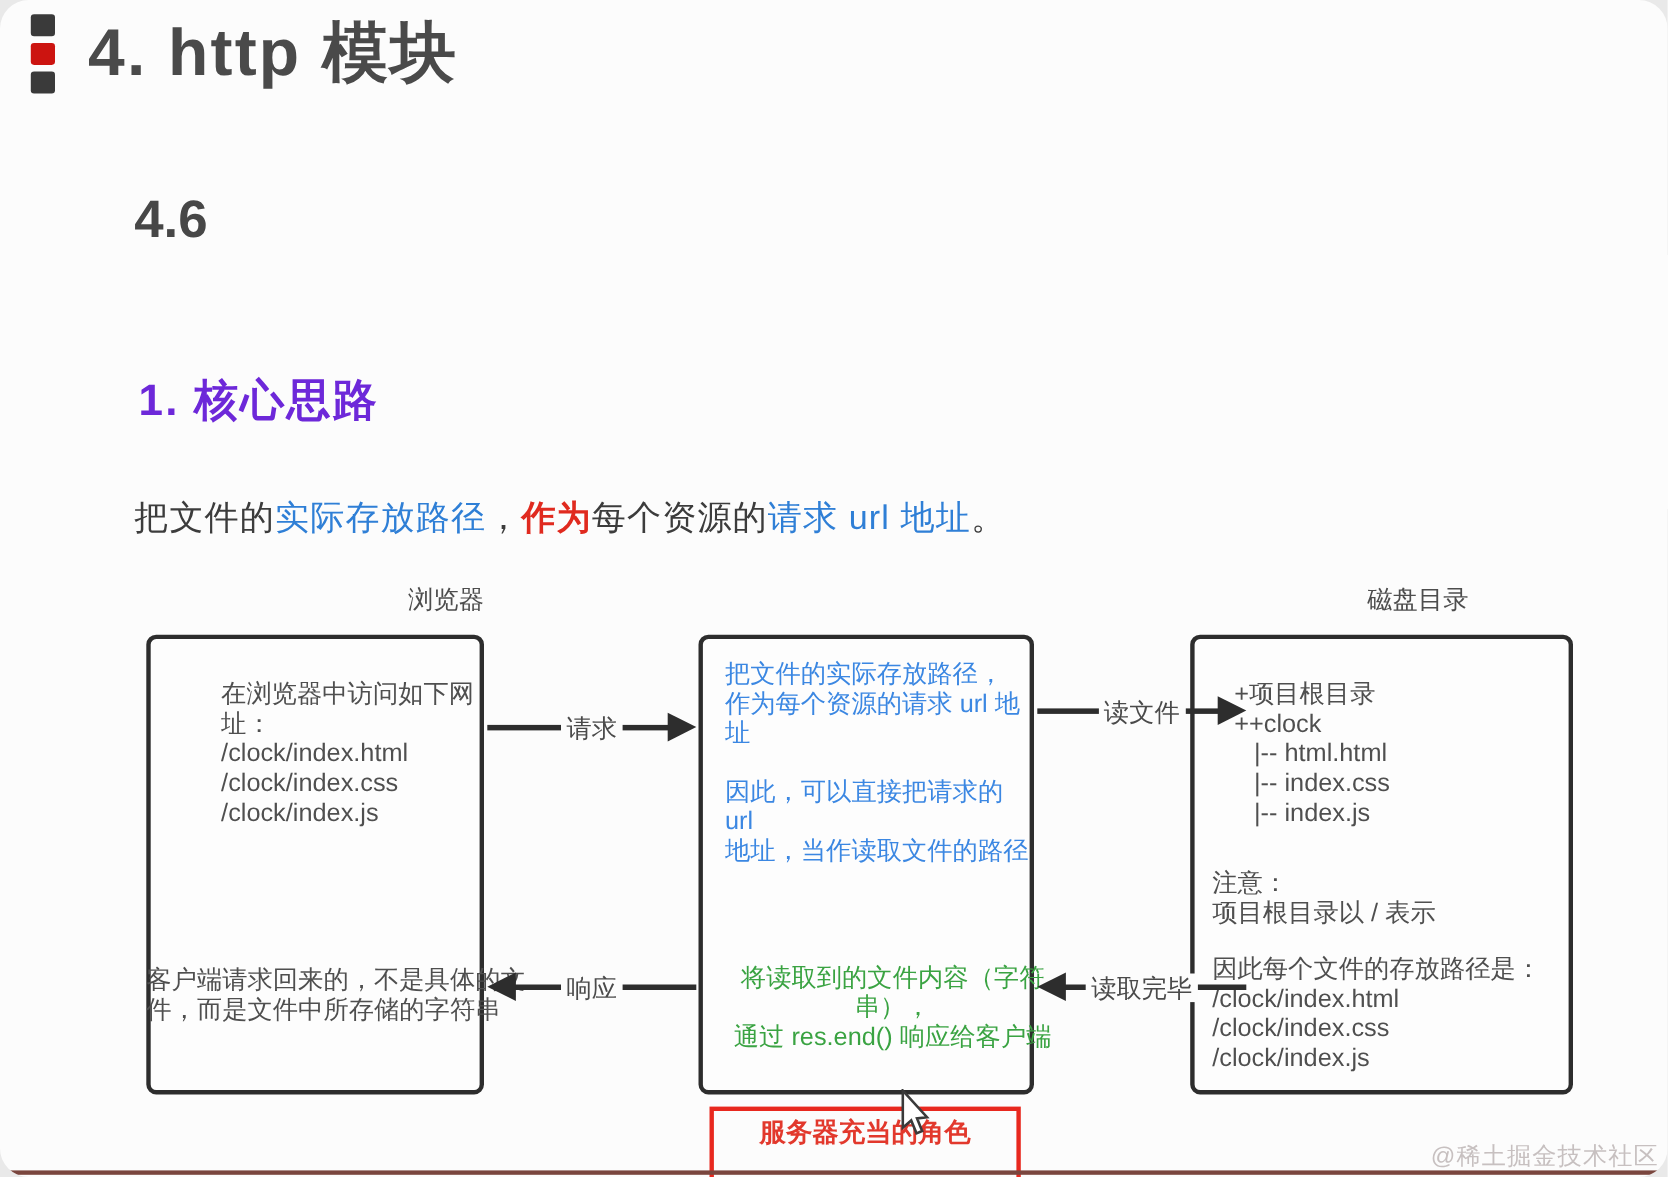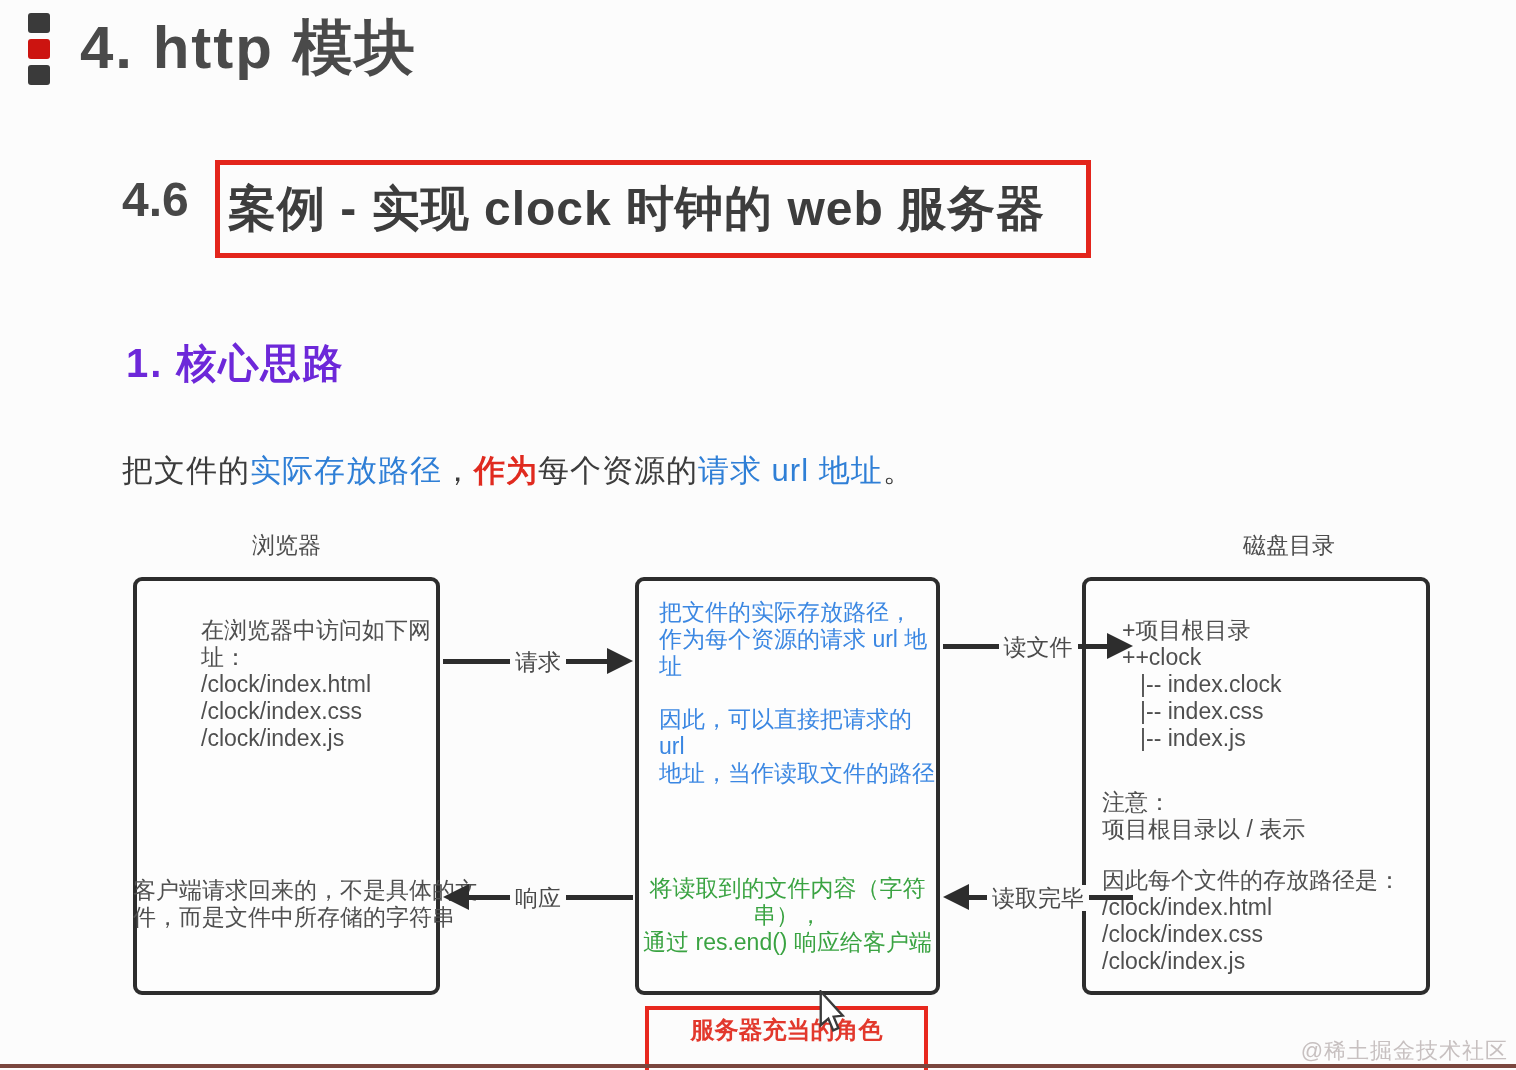--- a/index.html
+++ b/index.html
@@ -5,20 +5,21 @@
   html,body{margin:0;padding:0;}
   body{
     font-family:"Liberation Sans","DejaVu Sans",sans-serif;
     background:#e9e9e9;
   }
   .frame{
     position:relative;
     width:1516px;height:1070px;
     background:#fcfcfc;
     overflow:hidden;
+    border-radius:26px;
   }
   
   .bullets{position:absolute;left:28px;top:13px;display:flex;flex-direction:column;gap:6px;}
   .bullets .sq{width:22px;height:20px;border-radius:3px;}
   .sq.dark{background:#3a3a3a;}
   .sq.red{background:#cc1410;}
   .page-title{
     position:absolute;left:80px;top:8px;
     font-size:60px;font-weight:bold;color:#4a4a4a;letter-spacing:2px;
   }
@@ -59,21 +60,21 @@
     background:#fdfdfd;box-sizing:border-box;
   }
   .dbox .txt{font-size:23px;line-height:27px;color:#4f4f4f;}
   .browser-box{left:133px;width:307px;}
   .server-box{left:635px;width:305px;}
   .disk-box{left:1082px;width:348px;}
   .browser-top{position:absolute;left:20px;top:36px;margin-left:44px;}
   .browser-bottom{position:absolute;left:-4px;top:296px;width:312px;text-align:center;white-space:nowrap;}
   .server-blue{position:absolute;left:20px;top:18px;color:#3b87e2 !important;}
   .server-blue .gap{height:26px;}
-  .server-green{position:absolute;left:0;top:294px;width:100%;text-align:center;color:#3aa342 !important;}
+  .server-green{position:absolute;left:0;top:294px;width:100%;text-align:center;color:#3aa342 !important;padding-left:24px;}
   .disk-tree{position:absolute;left:36px;top:36px;}
   .disk-tree .indent{padding-left:18px;}
   .disk-note{position:absolute;left:16px;top:208px;}
   .disk-note .gap{height:24px;}
   
   .arrow{position:absolute;width:190px;height:30px;}
   .arrow .line{position:absolute;top:13px;height:5px;background:#2d2d2d;}
   .arrow.to-right .line{left:0;right:22px;}
   .arrow.to-left .line{left:22px;right:0;}
   .arrow .head{position:absolute;top:2px;width:0;height:0;
@@ -113,29 +114,26 @@
 <div class="frame">
 
   <div class="bullets">
     <div class="sq dark"></div>
     <div class="sq red"></div>
     <div class="sq dark"></div>
   </div>
   <div class="page-title">4. http 模块</div>
 
   <div class="section-number">4.6</div>
-  <div class="section-box">
-    <div class="section-title">案例 - 实现 clock 时钟的 web 服务器</div>
-  </div>
 
   <div class="subsection">1. 核心思路</div>
 
   <div class="intro"><span>把文件的</span><span class="blue">实际存放路径</span><span>，</span><span class="red">作为</span><span>每个资源的</span><span class="blue">请求 url 地址</span><span>。</span></div>
 
-  <div class="col-label" style="left:133px;width:307px;">浏览器</div>
+  <div class="col-label" style="left:133px;width:307px;text-align:right;">浏览器</div>
   <div class="col-label" style="left:1135px;width:308px;">磁盘目录</div>
 
   <div class="dbox browser-box">
     <div class="txt browser-top">
       <div>在浏览器中访问如下网址：</div>
       <div>/clock/index.html</div>
       <div>/clock/index.css</div>
       <div>/clock/index.js</div>
     </div>
     <div class="txt browser-bottom">
@@ -155,21 +153,21 @@
     <div class="txt server-green">
       <div>将读取到的文件内容（字符串），</div>
       <div>通过 res.end() 响应给客户端</div>
     </div>
   </div>
 
   <div class="dbox disk-box">
     <div class="txt disk-tree">
       <div>+项目根目录</div>
       <div>++clock</div>
-      <div class="indent">|-- index.clock</div>
+      <div class="indent">|-- html.html</div>
       <div class="indent">|-- index.css</div>
       <div class="indent">|-- index.js</div>
     </div>
     <div class="txt disk-note">
       <div>注意：</div>
       <div>项目根目录以 / 表示</div>
       <div class="gap"></div>
       <div>因此每个文件的存放路径是：</div>
       <div>/clock/index.html</div>
       <div>/clock/index.css</div>

